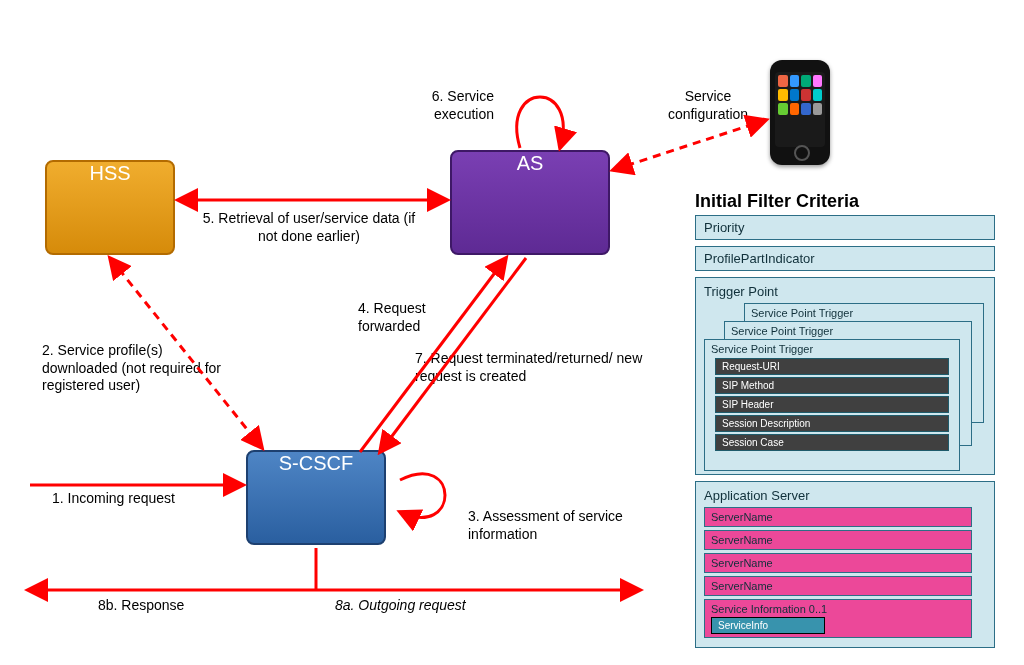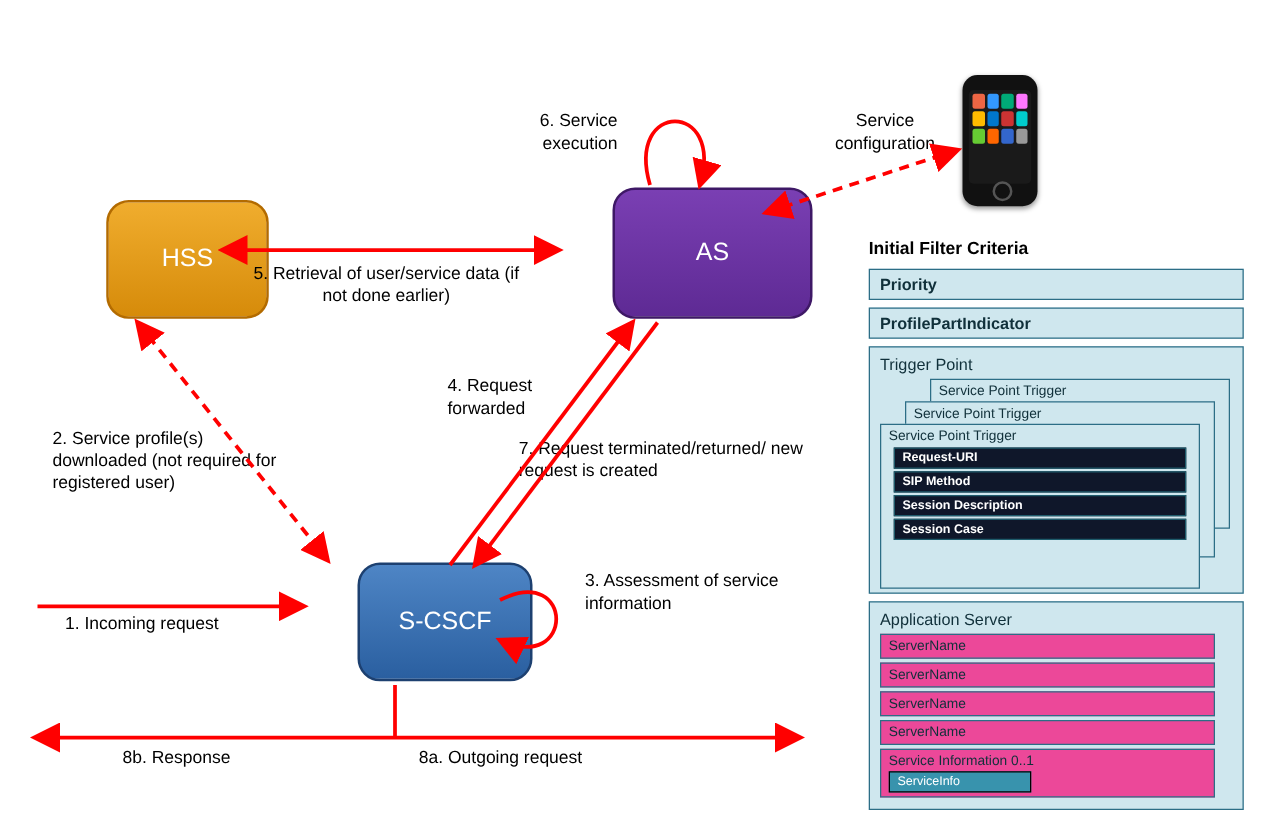--- a/index.html
+++ b/index.html
@@ -9,29 +9,27 @@
     height: 665px;
     background: #ffffff;
     font-family: Arial, Helvetica, sans-serif;
     font-size: 14px;
     color: #000;
     position: relative;
     overflow: hidden;
   }
   .node {
     position: absolute;
-    border-radius: 18px;
+    border-radius: 8px;
     color: #fff;
     font-size: 20px;
     display: flex;
-    align-items: center;
     justify-content: center;
     box-sizing: border-box;
     font-weight: 400;
-    margin-left: 40px;
   }
   .node-hss {
     left: 45px; top: 160px; width: 130px; height: 95px;
     background: linear-gradient(#f0ad2e, #d68b0a);
     border: 2px solid #b36b00;
   }
   .node-as {
     left: 450px; top: 150px; width: 160px; height: 105px;
     background: linear-gradient(#7a3fb3, #5e2a94);
     border: 2px solid #3e1866;
@@ -40,21 +38,21 @@
     left: 246px; top: 450px; width: 140px; height: 95px;
     background: linear-gradient(#4e85c5, #2a5fa0);
     border: 2px solid #1d4070;
   }
   .label {
     position: absolute;
     font-size: 14px;
     color: #000;
     line-height: 1.25;
   }
-  .bold { font-weight: bold; font-size: 14px; }
+  .bold { font-weight: bold; font-size: 18px; }
   svg.overlay {
     position: absolute;
     left: 0; top: 0;
     width: 1024px; height: 665px;
     pointer-events: none;
   }
   
   .phone {
     position: absolute;
     left: 770px; top: 60px;
@@ -83,21 +81,20 @@
     left: 695px; top: 215px; width: 300px;
   }
   .ifc-box {
     background: #cfe7ee;
     border: 1px solid #2c6e86;
     padding: 4px 8px;
     margin-bottom: 6px;
     font-size: 13px;
     color: #10303a;
     box-sizing: border-box;
-    font-weight: bold;
   }
   .ifc-group {
     background: #cfe7ee;
     border: 1px solid #2c6e86;
     padding: 6px 22px 6px 8px;
     margin-bottom: 6px;
     box-sizing: border-box;
   }
   .ifc-group > .title {
     font-size: 13px; color:#10303a; margin-bottom:4px;
@@ -110,27 +107,26 @@
     box-sizing: border-box;
     font-size: 11px;
     color:#10303a;
     padding: 3px 6px;
   }
   .spt-back2 { left: 40px; top: 0; width: 240px; height: 120px; }
   .spt-back1 { left: 20px; top: 18px; width: 248px; height: 125px; }
   .spt-front { left: 0px; top: 36px; width: 256px; height: 132px; background:#cfe7ee; }
   .spt-front .hdr { font-size: 11px; color:#10303a; margin-bottom:3px; }
   .spt-item {
-    background: #0f172a;
+    background: #404040;
     color: #fff;
     border: 1px solid #1e5b6b;
     font-size: 10px;
     padding: 2px 6px;
     margin: 2px 4px;
-    font-weight: bold;
   }
   .as-rows .row {
     background: #ec4899;
     border: 1px solid #2c6e86;
     font-size: 11px;
     color:#10303a;
     padding: 3px 6px;
     margin-bottom: 3px;
   }
   .svcinfo {
@@ -169,43 +165,44 @@
     <div style="background:#6c3;"></div>
       <div style="background:#f60;"></div>
       <div style="background:#36c;"></div>
       <div style="background:#999;"></div>
   </div>
   <div class="phone-btn"></div>
 </div>
 
 <div class="label" style="left:52px; top:490px; width:180px;">1. Incoming request</div>
 <div class="label" style="left:42px; top:342px; width:185px;">2. Service profile(s) downloaded (not required for registered user)</div>
-<div class="label" style="left:468px; top:456px; width:170px;">3. Assessment of service information</div>
+<div class="label" style="left:468px; top:508px; width:170px;">3. Assessment of service information</div>
 <div class="label" style="left:325px; top:300px; width:110px;margin-left:33px;">4. Request forwarded</div>
 <div class="label" style="left:194px; top:210px; width:230px; text-align:center;">5. Retrieval of user/service data (if not done earlier)</div>
 <div class="label" style="left:394px; top:88px; width:100px; text-align:right;">6. Service execution</div>
 <div class="label" style="left:415px; top:350px; width:230px;">7. Request terminated/returned/ new request is created</div>
-<div class="label" style="left:335px; top:597px; width:170px;">8a. Outgoing request</div>
+<div class="label" style="left:335px; top:597px; width:170px;font-style:italic;">8a. Outgoing request</div>
 <div class="label" style="left:98px; top:597px; width:120px;">8b. Response</div>
 <div class="label" style="left:648px; top:88px; width:120px; text-align:center;">Service configuration</div>
 
 <div class="label bold" style="left:695px; top:190px;">Initial Filter Criteria</div>
 <div class="ifc-panel">
   <div class="ifc-box">Priority</div>
   <div class="ifc-box">ProfilePartIndicator</div>
 
   <div class="ifc-group" style="height:198px;">
     <div class="title">Trigger Point</div>
     <div class="stack-wrap">
       <div class="stack spt-back2"><span>Service Point Trigger</span></div>
       <div class="stack spt-back1"><span>Service Point Trigger</span></div>
       <div class="stack spt-front">
         <div class="hdr">Service Point Trigger</div>
         <div class="spt-item">Request-URI</div>
         <div class="spt-item">SIP Method</div>
+        <div class="spt-item">SIP Header</div>
         <div class="spt-item">Session Description</div>
         <div class="spt-item">Session Case</div>
       </div>
     </div>
   </div>
 
   <div class="ifc-group">
     <div class="title">Application Server</div>
     <div class="as-rows">
       <div class="row">ServerName</div>

